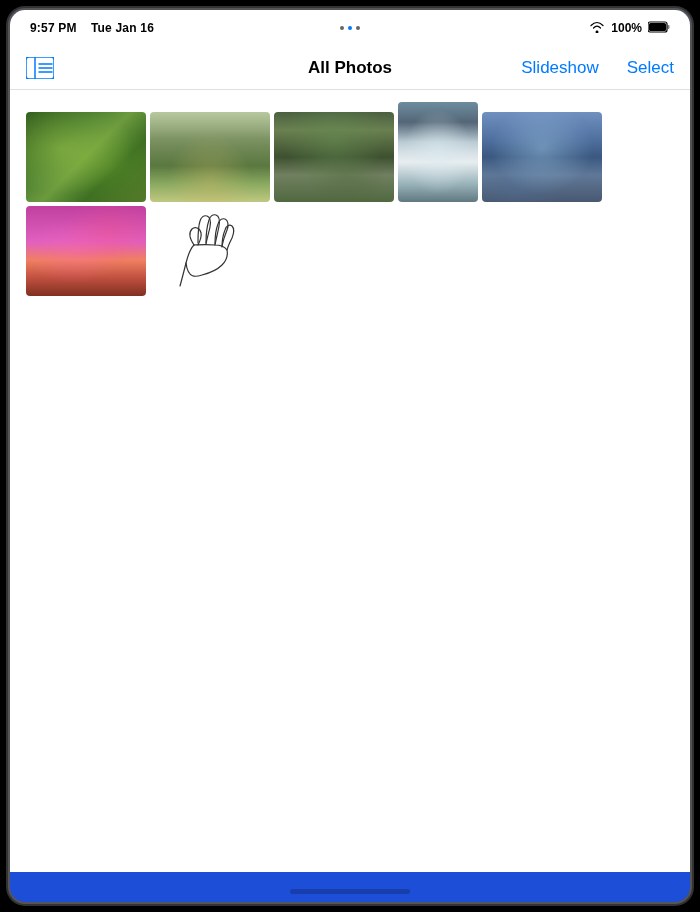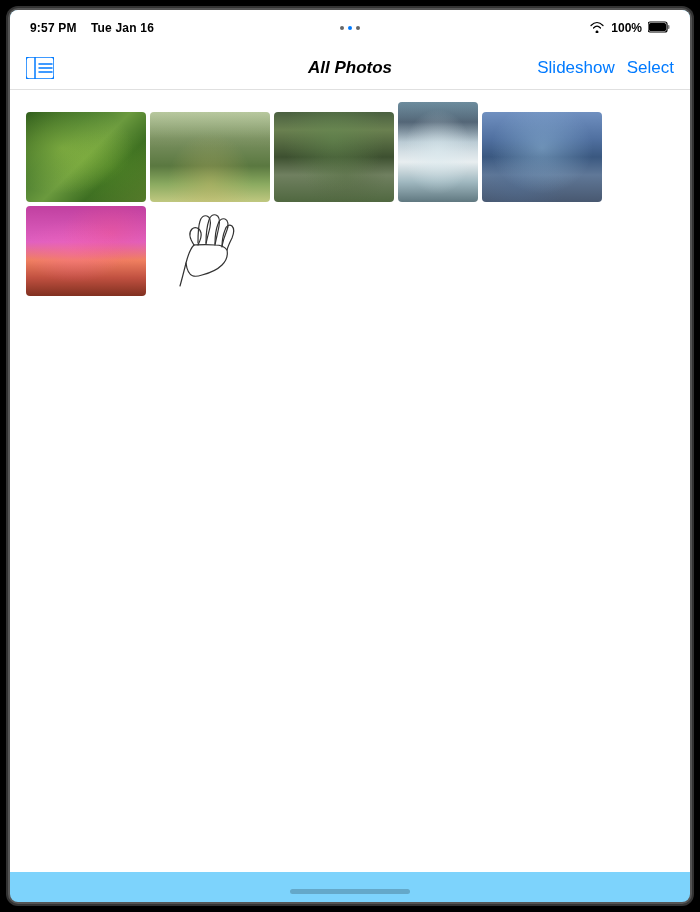--- a/index.html
+++ b/index.html
@@ -11,22 +11,22 @@
       display: flex;
       align-items: center;
       justify-content: center;
       font-family: -apple-system, 'Helvetica Neue', sans-serif;
       overflow: hidden;
     }
 
     .device {
       width: 680px;
       height: 892px;
-      background: #7dd3fc;
-      border-radius: 8px;
+      background: #1d4ed8;
+      border-radius: 15px;
       overflow: hidden;
       position: relative;
       box-shadow: 0 0 0 2px #555, 0 0 0 4px #333;
     }
 
     
     .status-bar {
       height: 36px;
       background: #fff;
       display: flex;
@@ -93,27 +93,26 @@
       cursor: pointer;
     }
 
     .nav-title {
       font-size: 17px;
       font-weight: 600;
       color: #000;
       position: absolute;
       left: 50%;
       transform: translateX(-50%);
-      font-style: italic;
     }
 
     .nav-right {
       display: flex;
       align-items: center;
-      gap: 12px;
+      gap: 28px;
     }
 
     .nav-btn {
       font-size: 17px;
       color: #007AFF;
       cursor: pointer;
       background: none;
       border: none;
       padding: 0;
     }

